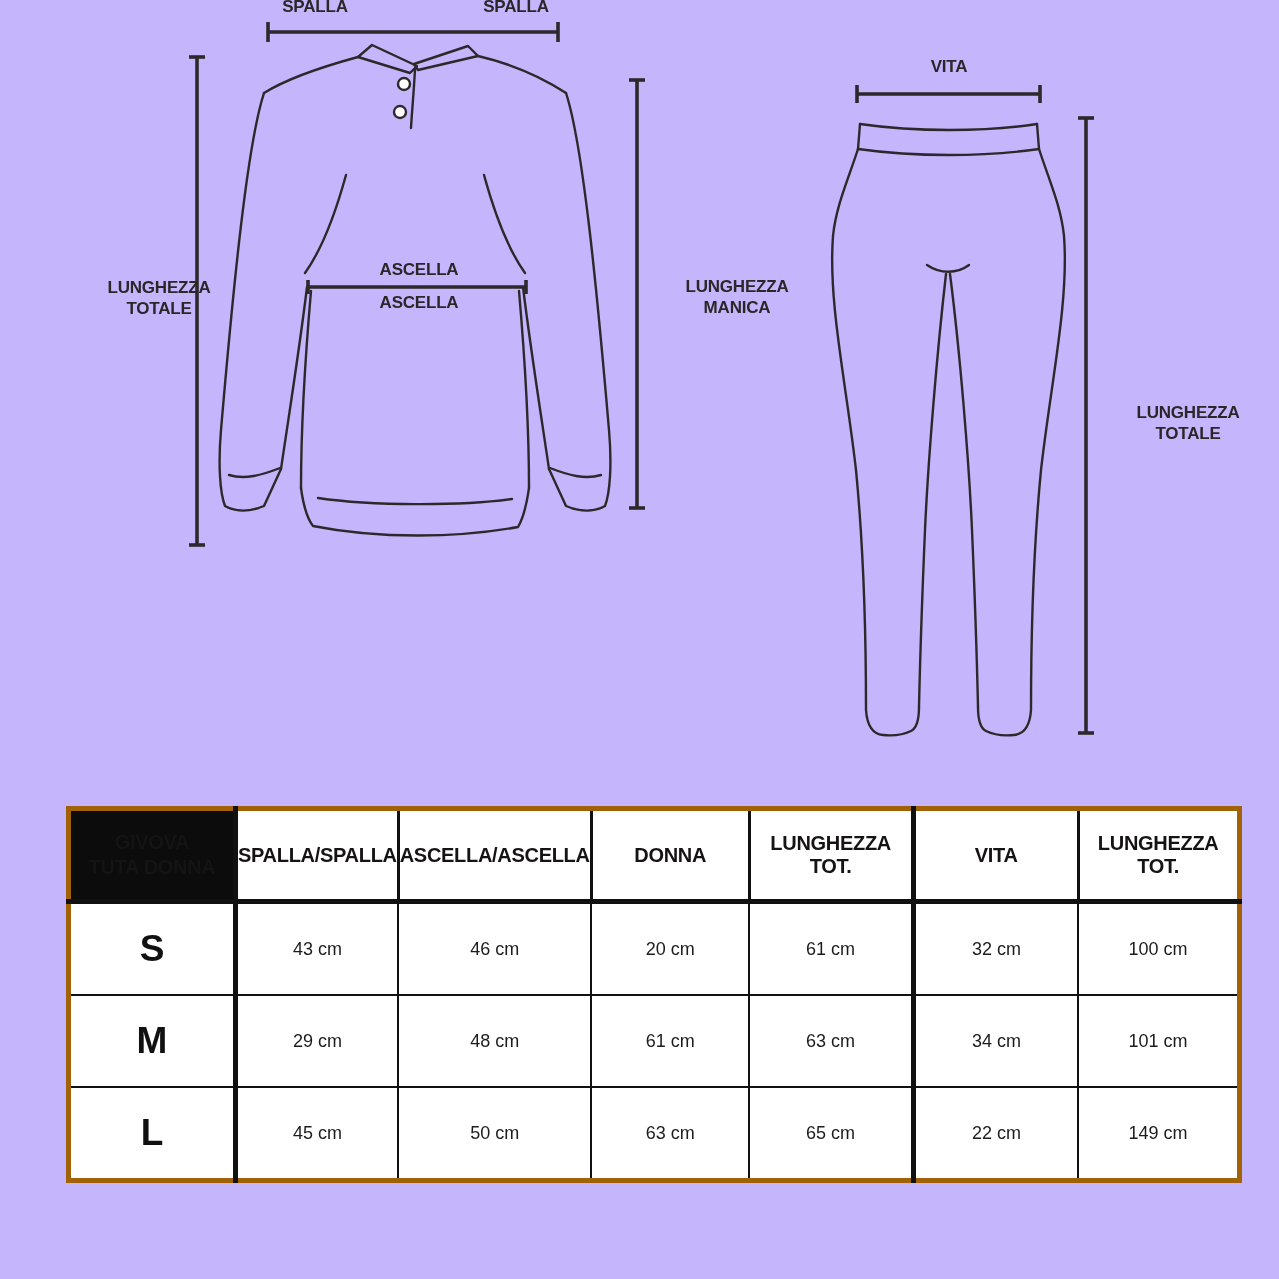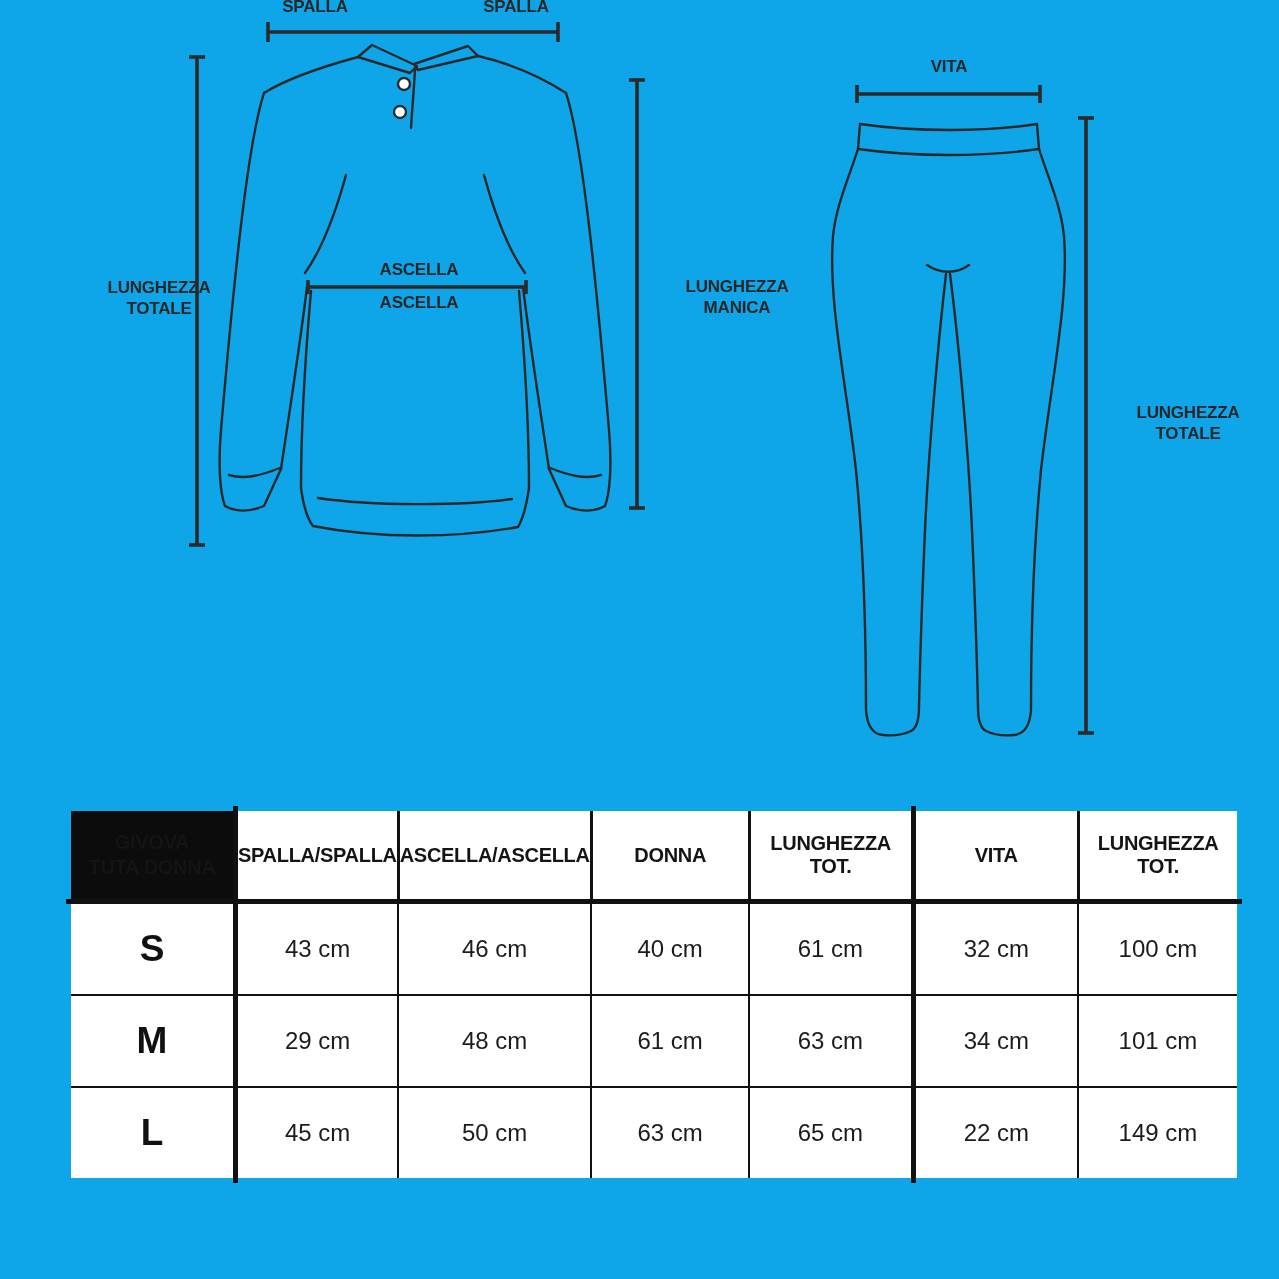--- a/index.html
+++ b/index.html
@@ -1,50 +1,50 @@
 <!DOCTYPE html>
 <html><head>
 <meta charset="utf-8">
 <style>
   html,body{margin:0;padding:0;background:#ffffff;}
   .stage{
-    position:relative;width:1279px;height:1279px;background:#0ea5e9;overflow:hidden;
+    position:relative;width:1279px;height:1279px;background:#c4b5fd;overflow:hidden;
     font-family:"Liberation Sans", sans-serif;color:#262223;
   }
   
   .dlabel{
     position:absolute;transform:translateX(-50%);text-align:center;
     font-weight:700;font-size:17px;line-height:1.22;letter-spacing:-0.2px;
     color:#2b2728;white-space:nowrap;
   }
   .dlabel.wrap{white-space:normal;width:108px;margin-left:34px;}
   
   .size-table{
     position:absolute;left:66px;top:806px;
     border-collapse:collapse;table-layout:fixed;
     background:#ffffff;
   }
   .size-table th,.size-table td{
     border:2px solid #111111;text-align:center;vertical-align:middle;
     padding:0;overflow:hidden;
   }
-  .size-table{border:5px solid #0ea5e9;}
+  .size-table{border:5px solid #a16207;}
   .size-table thead th{
     border-bottom:5px solid #111111;border-left:3px solid #111111;border-right:3px solid #111111;
     height:88px;font-size:20px;font-weight:700;letter-spacing:-0.3px;color:#151313;
   }
   .size-table tbody th,.size-table tbody td{height:90px;}
   .corner-cell{
     background:#0c0c0c;color:#ffffff;font-weight:700;font-size:22px;line-height:1.25;
     letter-spacing:-0.3px;
   }
   .col-size{border-right:5px solid #111111 !important;}
   .sep-left{border-left:5px solid #111111 !important;}
   .size-name{font-size:37px;font-weight:700;color:#111111;}
-  .cell-val{font-size:24px;font-weight:400;color:#1d1b1b;}
+  .cell-val{font-size:18px;font-weight:400;color:#1d1b1b;}
   svg .garment{fill:none;stroke:#2d292a;stroke-width:2.4;stroke-linecap:round;stroke-linejoin:round;}
   svg .btn{fill:#ffffff;stroke:#2d292a;stroke-width:2.4;}
   svg .measure{fill:none;stroke:#2d292a;stroke-width:3.6;stroke-linecap:butt;}
 </style>
 </head>
 <body>
 
 <div class="stage">
 
   <svg width="1279" height="795" viewBox="0 0 1279 795" style="position:absolute;left:0;top:0;">
@@ -162,21 +162,21 @@
         <th>LUNGHEZZA TOT.</th>
         <th class="sep-left">VITA</th>
         <th>LUNGHEZZA TOT.</th>
       </tr>
     </thead>
     <tbody>
       <tr>
         <th class="size-name col-size">S</th>
         <td class="cell-val">43 cm</td>
         <td class="cell-val">46 cm</td>
-        <td class="cell-val">40 cm</td>
+        <td class="cell-val">20 cm</td>
         <td class="cell-val">61 cm</td>
         <td class="cell-val sep-left">32 cm</td>
         <td class="cell-val">100 cm</td>
       </tr>
       <tr>
         <th class="size-name col-size">M</th>
         <td class="cell-val">29 cm</td>
         <td class="cell-val">48 cm</td>
         <td class="cell-val">61 cm</td>
         <td class="cell-val">63 cm</td>

